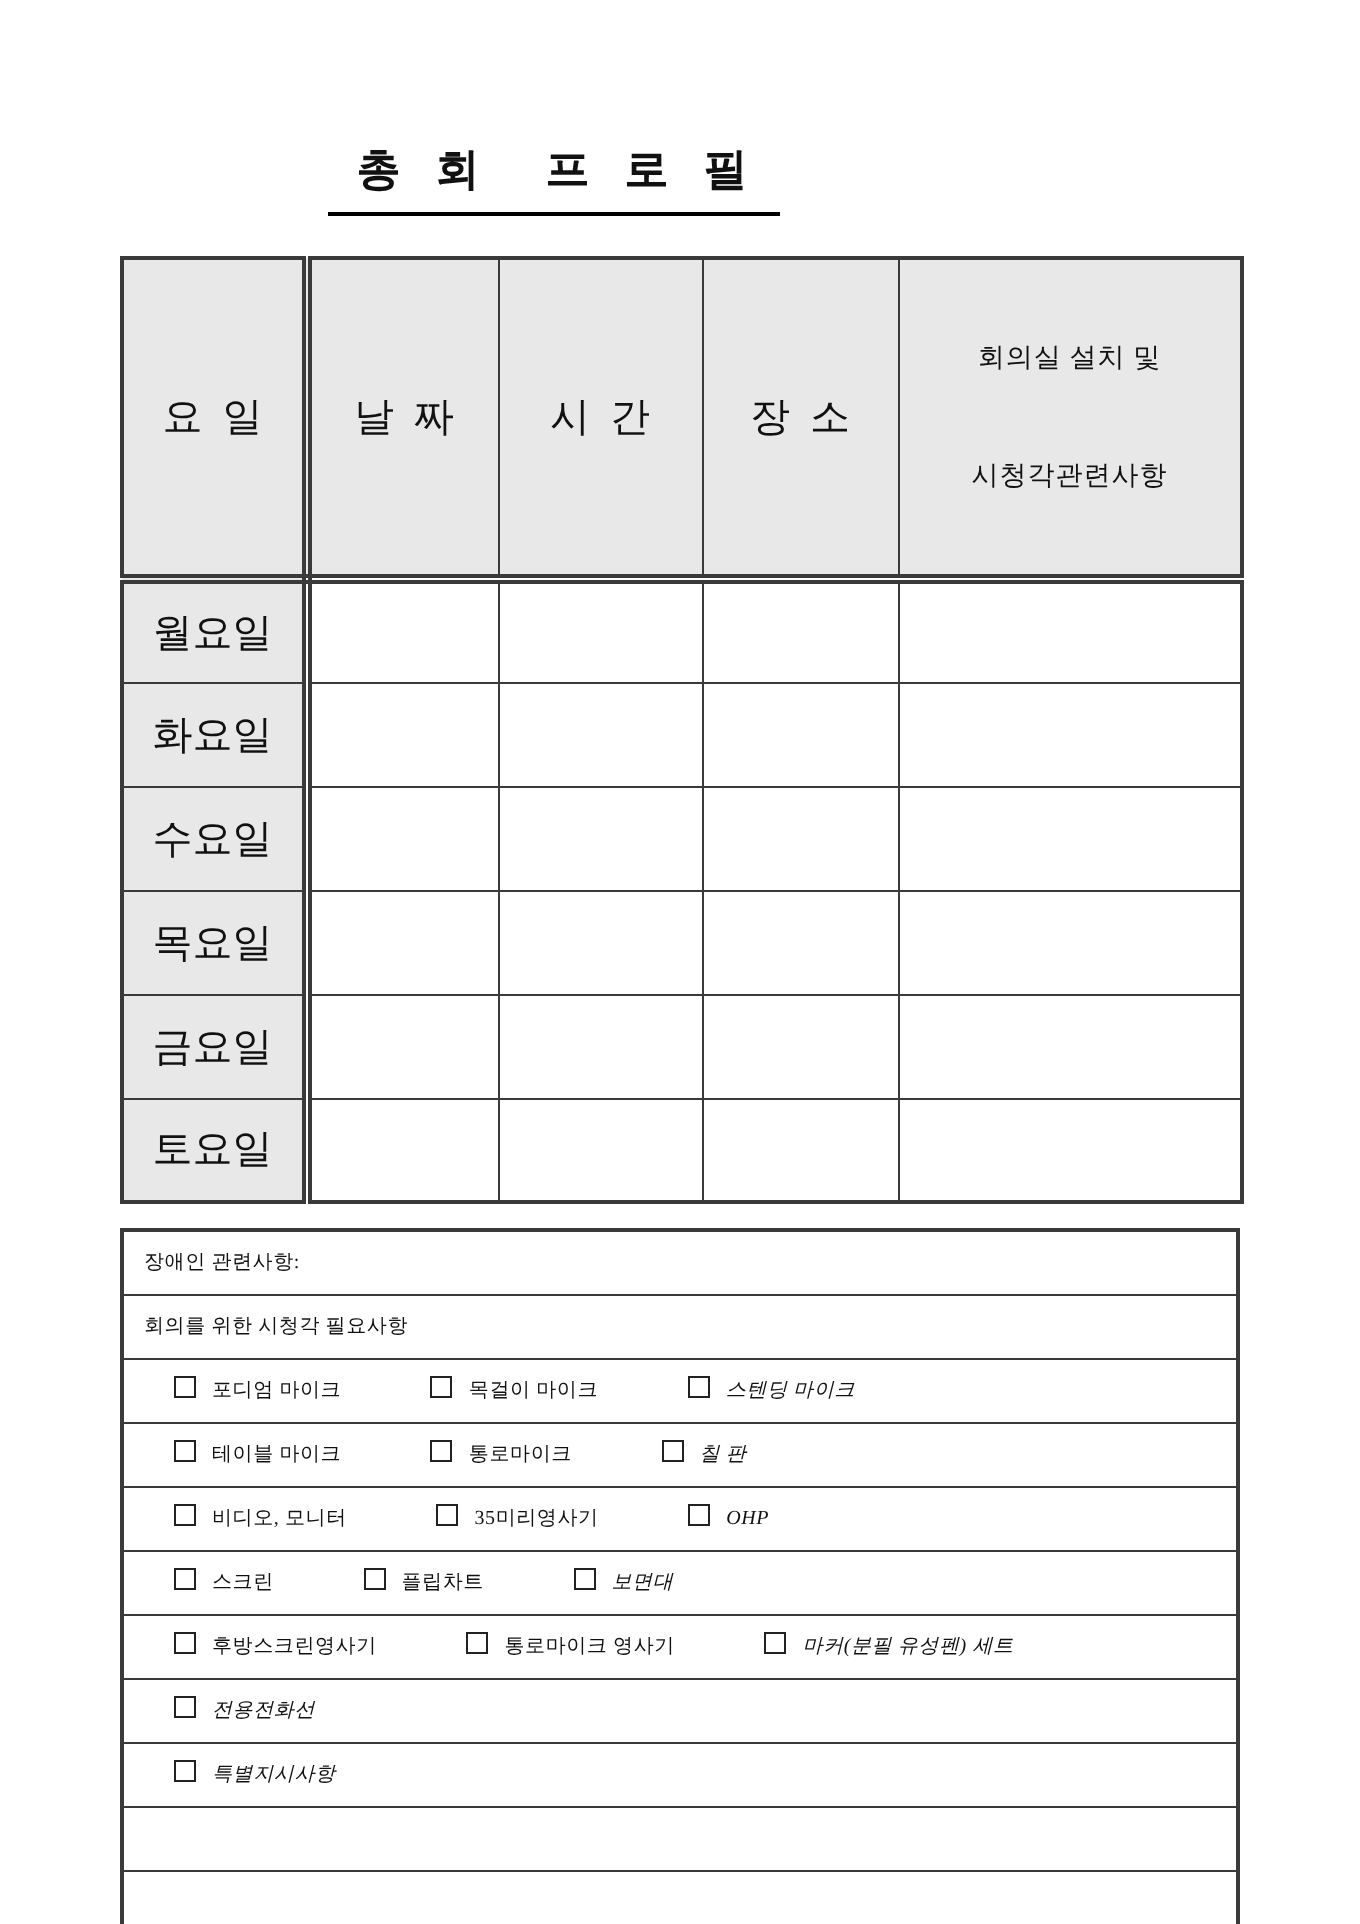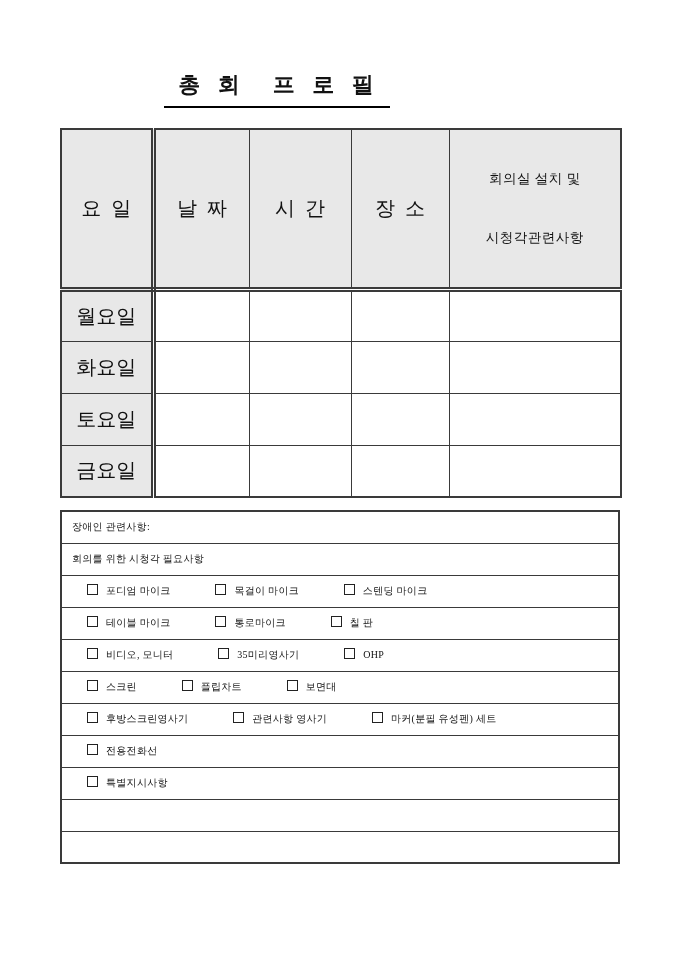--- a/index.html
+++ b/index.html
@@ -69,21 +69,21 @@
   .checklist td{
     border:1px solid var(--border-color);
     height:32px;
     vertical-align:middle;
     font-size:10px;
     padding:0 10px;
     white-space:nowrap;
     letter-spacing:.3px;
   }
   .chk-item{display:inline-block;margin-right:27px;margin-left:15px;}
-  .chk-item:last-child{margin-right:0;}
+  .chk-item:last-child{margin-right:0;font-style:italic;}
   .cb{
     display:inline-block;
     width:11px;height:11px;
     border:1.2px solid #222;
     background:#fff;
     margin-right:8px;
     vertical-align:-1px;
   }
 </style>
 </head>
@@ -122,28 +122,42 @@
       <td></td>
     </tr>
     <tr class="day-row">
       <td class="day-cell">화요일</td>
       <td></td>
       <td></td>
       <td></td>
       <td></td>
     </tr>
     <tr class="day-row">
+      <td class="day-cell">수요일</td>
+      <td></td>
+      <td></td>
+      <td></td>
+      <td></td>
+    </tr>
+    <tr class="day-row">
+      <td class="day-cell">목요일</td>
+      <td></td>
+      <td></td>
+      <td></td>
+      <td></td>
+    </tr>
+    <tr class="day-row">
+      <td class="day-cell">금요일</td>
+      <td></td>
+      <td></td>
+      <td></td>
+      <td></td>
+    </tr>
+    <tr class="day-row">
       <td class="day-cell">토요일</td>
-      <td></td>
-      <td></td>
-      <td></td>
-      <td></td>
-    </tr>
-    <tr class="day-row">
-      <td class="day-cell">금요일</td>
       <td></td>
       <td></td>
       <td></td>
       <td></td>
     </tr>
   </tbody>
     </table>
 
   <table class="checklist">
     <tbody>
@@ -177,21 +191,21 @@
     <tr>
       <td>
         <span class="chk-item"><span class="cb"></span><span>스크린</span></span>
         <span class="chk-item"><span class="cb"></span><span>플립차트</span></span>
         <span class="chk-item"><span class="cb"></span><span>보면대</span></span>
       </td>
     </tr>
     <tr>
       <td>
         <span class="chk-item"><span class="cb"></span><span>후방스크린영사기</span></span>
-        <span class="chk-item"><span class="cb"></span><span>관련사항 영사기</span></span>
+        <span class="chk-item"><span class="cb"></span><span>통로마이크 영사기</span></span>
         <span class="chk-item"><span class="cb"></span><span>마커(분필 유성펜) 세트</span></span>
       </td>
     </tr>
     <tr>
       <td>
         <span class="chk-item"><span class="cb"></span><span>전용전화선</span></span>
       </td>
     </tr>
     <tr>
       <td>

